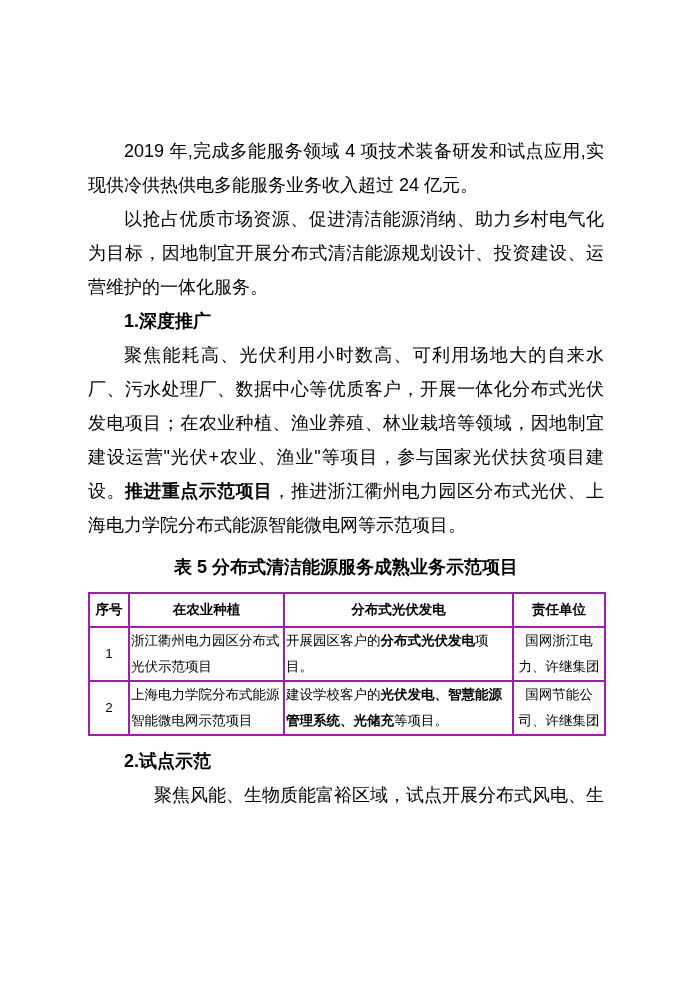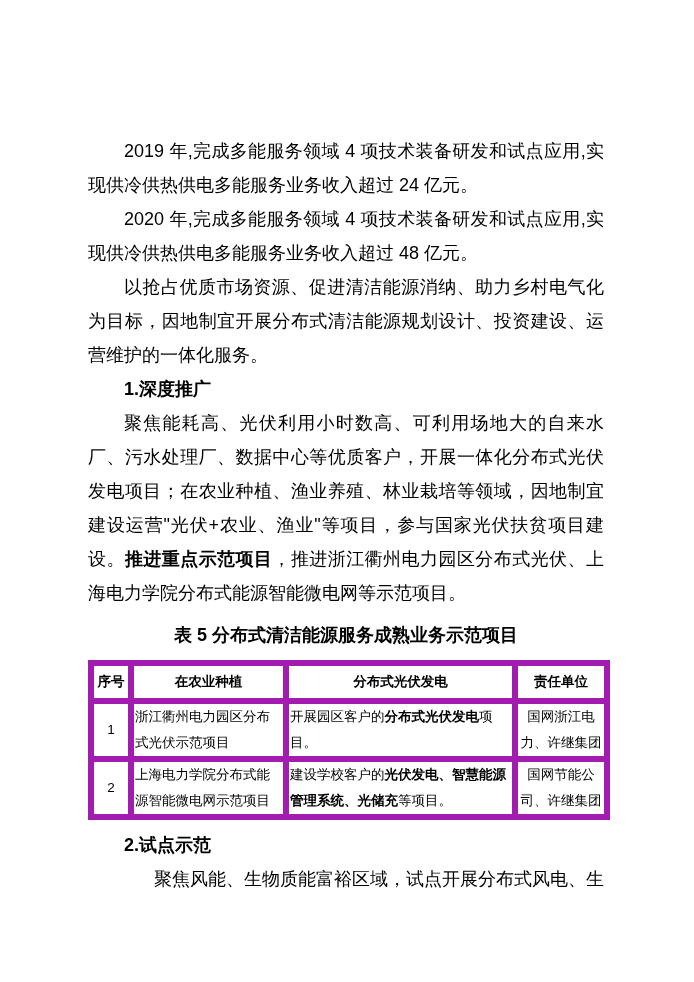--- a/index.html
+++ b/index.html
@@ -36,21 +36,21 @@
     line-height: 26px;
     text-align: center;
     margin: 12px;
   }
   table.demo-table {
     border-collapse: collapse;
     table-layout: fixed;
     width: 516px;
   }
   .demo-table th, .demo-table td {
-    border: 6px solid #a21caf;
+    border: 2px solid #a21caf;
     font-size: 13.5px;
     line-height: 26px;
     padding: 0 1px;
     vertical-align: middle;
     overflow: hidden;
     word-break: break-all;
   }
   .demo-table th {
     font-weight: 700;
     text-align: center;
@@ -68,21 +68,20 @@
   td.cell-unit { text-align: center; }
   .heading-pilot { margin-top: 8px; }
 </style>
 </head>
 <body>
 
 <div class="page">
 
   <p class="para">2019 年,完成多能服务领域 4 项技术装备研发和试点应用,实现供冷供热供电多能服务业务收入超过 24 亿元。</p>
 
-  <p class="para">2020 年,完成多能服务领域 4 项技术装备研发和试点应用,实现供冷供热供电多能服务业务收入超过 48 亿元。</p>
 
 
   <p class="para">以抢占优质市场资源、促进清洁能源消纳、助力乡村电气化为目标，因地制宜开展分布式清洁能源规划设计、投资建设、运营维护的一体化服务。</p>
 
   <p class="para heading">1.深度推广</p>
 
   <p class="para"><span>聚焦能耗高、光伏利用小时数高、可利用场地大的自来水厂、污水处理厂、数据中心等优质客户，开展一体化分布式光伏发电项目；在农业种植、渔业养殖、林业栽培等领域，因地制宜建设运营"光伏+农业、渔业"等项目，参与国家光伏扶贫项目建设。</span><span class="b">推进重点示范项目</span><span>，推进浙江衢州电力园区分布式光伏、上海电力学院分布式能源智能微电网等示范项目。</span></p>
 
   <p class="table-title">表 5 分布式清洁能源服务成熟业务示范项目</p>
 

